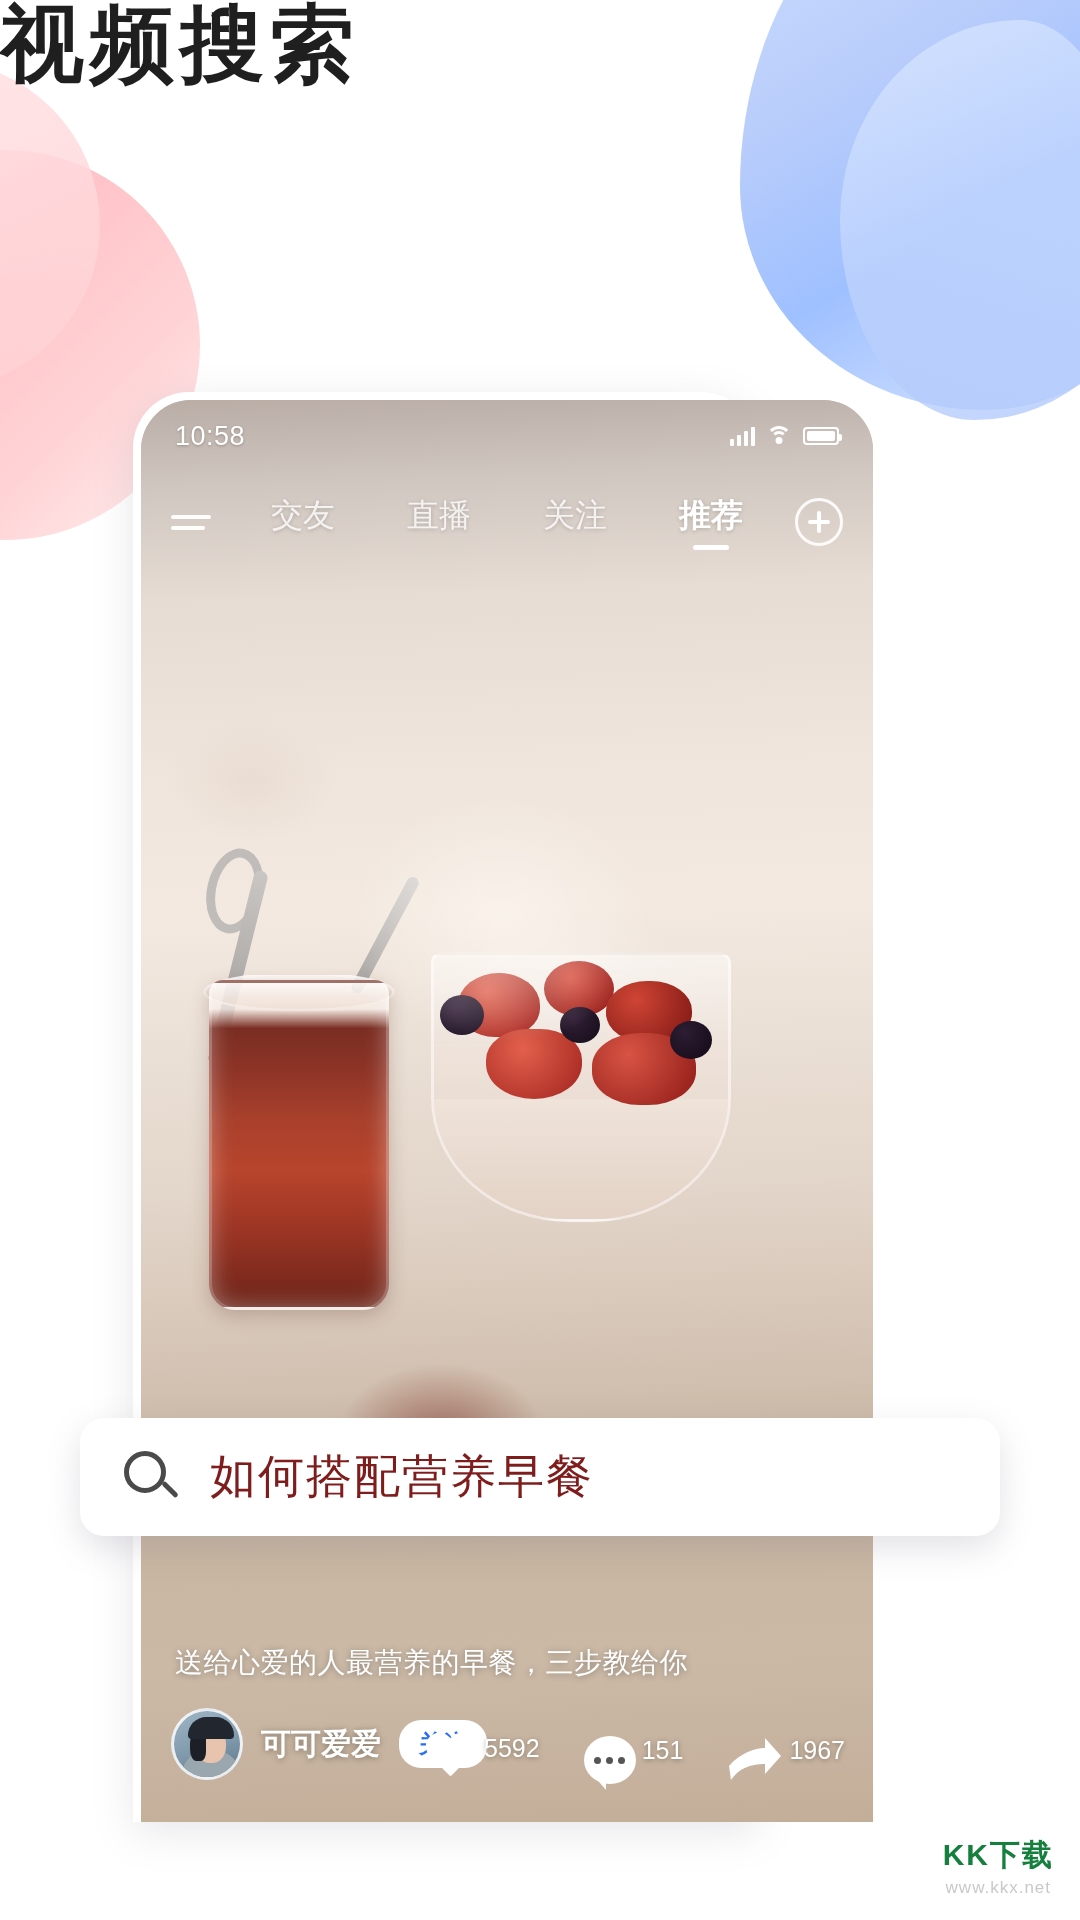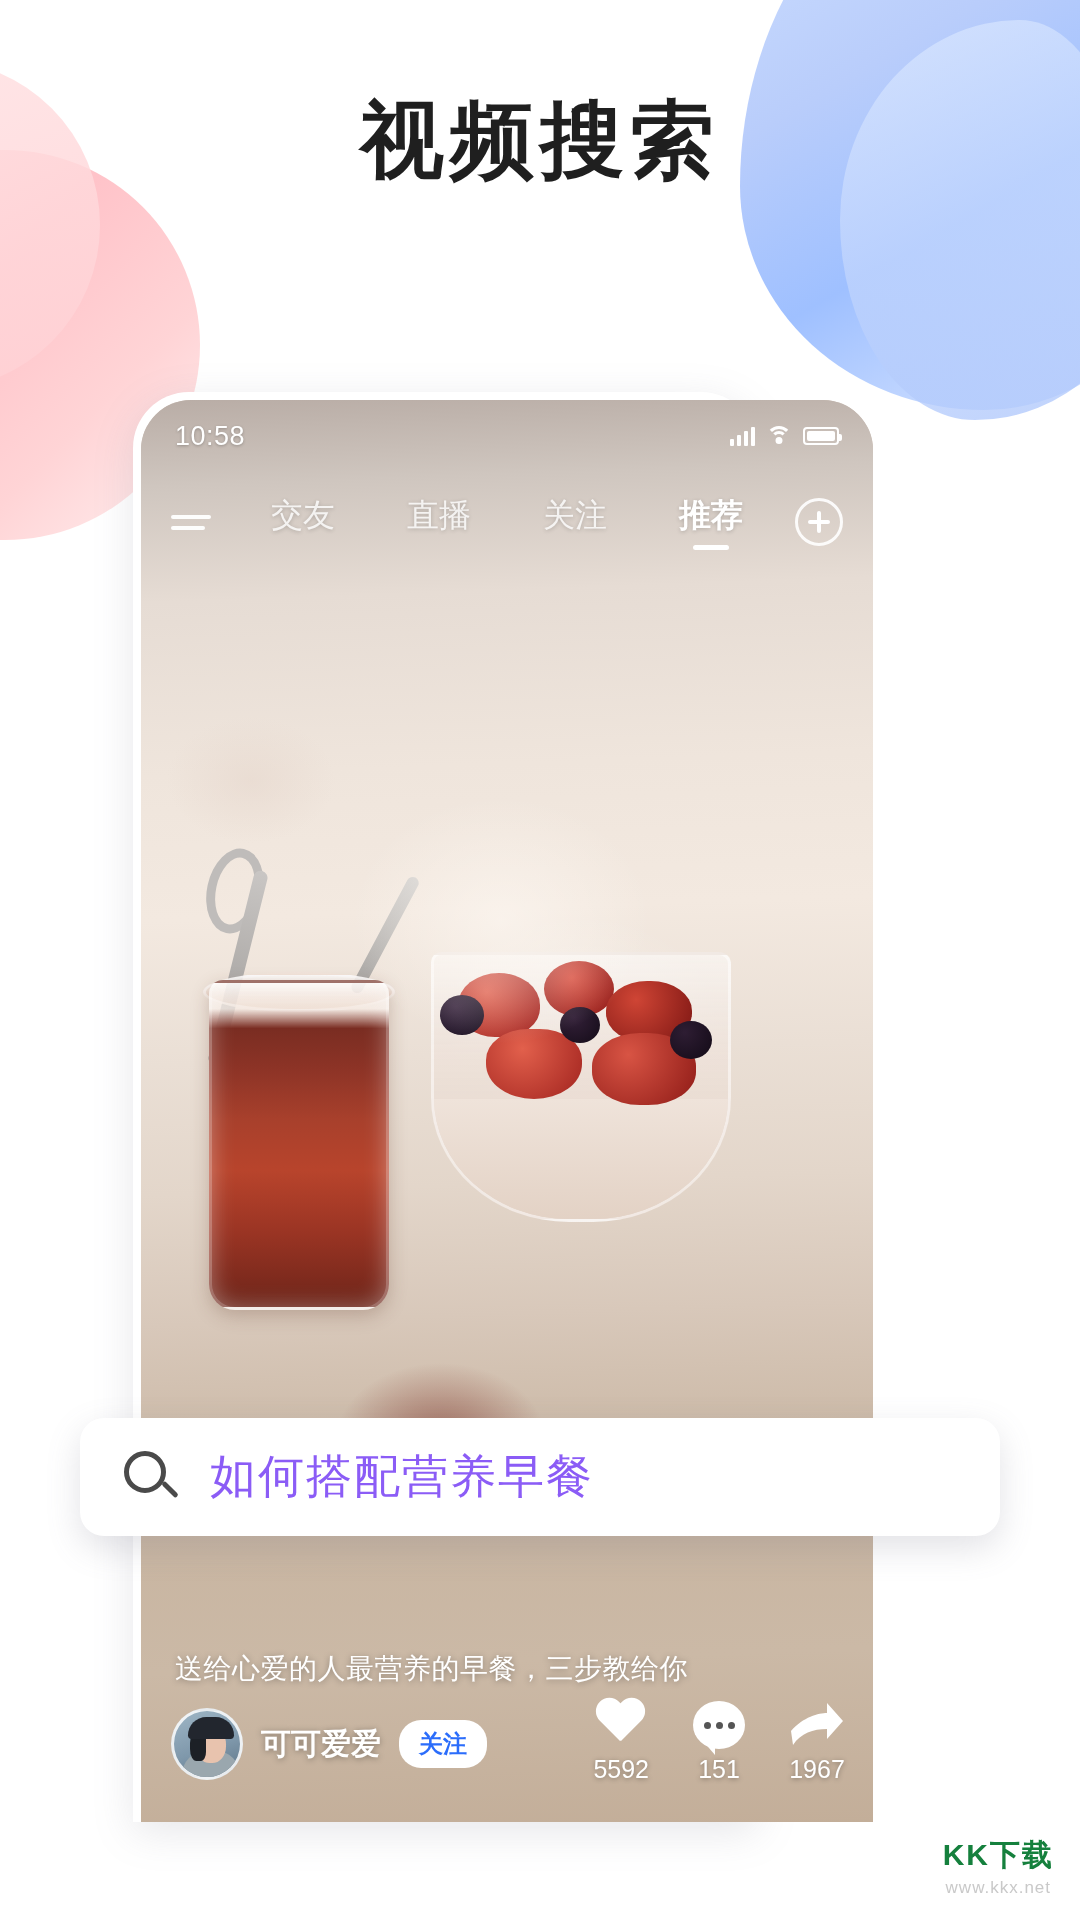--- a/index.html
+++ b/index.html
@@ -40,21 +40,21 @@
   .blob-pink2{
     position:absolute;
     left:-230px; top:60px;
     width:330px; height:330px;
     background:linear-gradient(160deg,#ffe3e4 0%,#ffd0d4 100%);
     border-radius:50%;
     opacity:.85;
   }
 
   
-  .header { position:relative; z-index:3; text-align:center; padding-top:96px; }
+  .header { position:relative; z-index:3; text-align:left; }
   .title {
     font-size:84px;
     font-weight:bold;
     color:#1f1f1f;
     letter-spacing:6px;
     line-height:1.05;
   }
   .subtitle {
     margin-top:26px;
     font-size:46px;
@@ -221,21 +221,21 @@
   }
   .plus-btn::before,.plus-btn::after{
     content:""; position:absolute; background:#fff; border-radius:2px;
     left:50%; top:50%;
   }
   .plus-btn::before{ width:22px; height:4px; transform:translate(-50%,-50%); }
   .plus-btn::after{ width:4px; height:22px; transform:translate(-50%,-50%); }
 
   
   .caption{
-    position:absolute; left:34px; bottom:134px; z-index:6;
+    position:absolute; left:34px; bottom:140px; z-index:6;
     color:#fff; font-size:28px; letter-spacing:.5px;
     text-shadow:0 1px 6px rgba(0,0,0,.35);
   }
   .userrow{
     position:absolute; left:30px; bottom:42px; z-index:6;
     display:flex; align-items:center; gap:18px;
   }
   .avatar{
     width:72px; height:72px; border-radius:50%;
     border:3px solid rgba(255,255,255,.85);
@@ -263,21 +263,21 @@
     text-shadow:0 1px 6px rgba(0,0,0,.35);
   }
   .follow-btn{
     background:#fff; color:#2b6dfb; font-size:24px; font-weight:bold;
     border-radius:22px; padding:8px 20px; cursor:pointer;
   }
   .actions{
     position:absolute; right:28px; bottom:38px; z-index:6;
     display:flex; gap:44px; align-items:flex-end;
   }
-  .action{ display:flex; flex-direction:column; align-items:center; gap:6px; cursor:pointer; }
+  .action{ display:flex; flex-direction:row; align-items:flex-start; gap:6px; cursor:pointer; }
   .action .cnt{ color:#fff; font-size:25px; text-shadow:0 1px 5px rgba(0,0,0,.35); }
   .ic{ width:54px; height:50px; position:relative; }
   .heart{ position:relative; width:52px; height:48px; }
   .heart::before,.heart::after{
     content:""; position:absolute; top:0; width:27px; height:42px;
     background:#fff; border-radius:27px 27px 0 0;
   }
   .heart::before{ left:26px; transform:rotate(-45deg); transform-origin:0 100%; }
   .heart::after{ left:0; transform:rotate(45deg); transform-origin:100% 100%; }
   .bubble{
@@ -304,21 +304,21 @@
   }
   .search-icon{ width:52px; height:52px; position:relative; flex:0 0 auto; }
   .search-icon .ring{
     position:absolute; left:0; top:0; width:42px; height:42px;
     border:5px solid #4a4a4a; border-radius:50%;
   }
   .search-icon .handle{
     position:absolute; left:36px; top:36px; width:20px; height:5px;
     background:#4a4a4a; border-radius:3px; transform:rotate(45deg);
   }
-  .search-text{ font-size:46px; color:#8b5cf6; letter-spacing:2px; }
+  .search-text{ font-size:46px; color:#7f1d1d; letter-spacing:2px; }
 
   
   .watermark{
     position:absolute; right:26px; bottom:22px; z-index:12; text-align:center;
   }
   .wm-main{ font-size:30px; color:#15803d; letter-spacing:2px; font-weight:bold; }
   .wm-sub{ font-size:17px; color:#c9c9c9; letter-spacing:1px; margin-top:2px; }
 </style>
 </head>
 <body>

